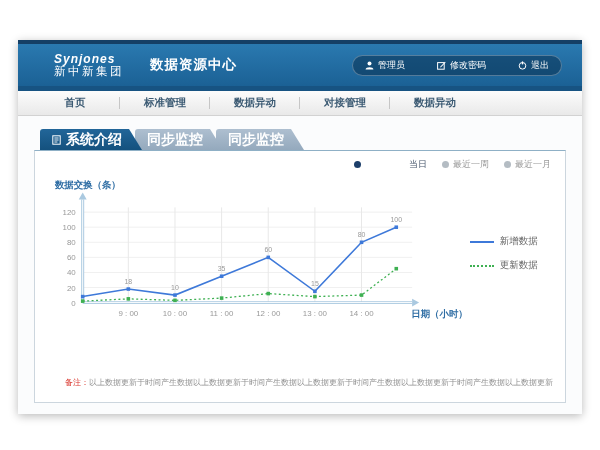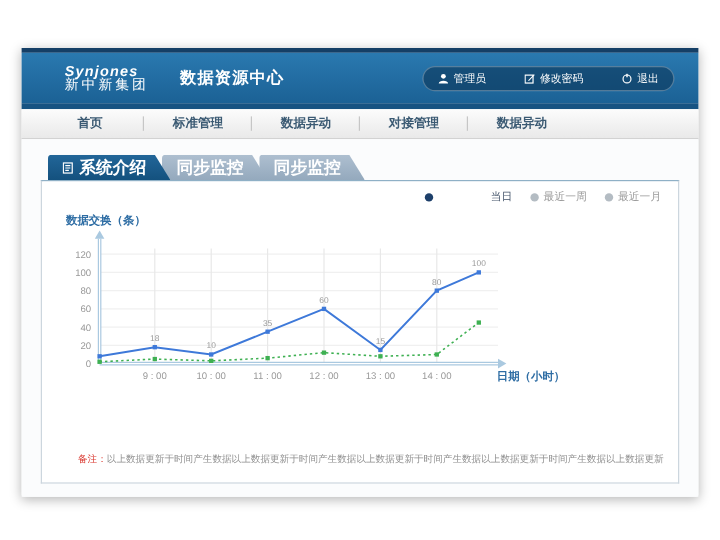--- a/index.html
+++ b/index.html
@@ -223,20 +223,30 @@
             <rect x="84.2" y="122.4" width="3.6" height="3.6" fill="#3eb052"></rect>
             <rect x="131.2" y="123.92" width="3.6" height="3.6" fill="#3eb052"></rect>
             <rect x="178.2" y="121.64" width="3.6" height="3.6" fill="#3eb052"></rect>
             <rect x="225.2" y="117.08" width="3.6" height="3.6" fill="#3eb052"></rect>
             <rect x="272.2" y="120.12" width="3.6" height="3.6" fill="#3eb052"></rect>
             <rect x="319.2" y="118.60000000000001" width="3.6" height="3.6" fill="#3eb052"></rect>
             <rect x="354.2" y="92" width="3.6" height="3.6" fill="#3eb052"></rect>
             <text x="12" y="12" class="axis-title">数据交换（条）</text>
             <text x="428" y="142" text-anchor="end" class="axis-title">日期（小时）</text>
           </svg>
+        <div class="legend">
+          <div class="legend-entry">
+            <span class="legend-line solid"></span>
+            <span>新增数据</span>
+          </div>
+          <div class="legend-entry">
+            <span class="legend-line dotted"></span>
+            <span>更新数据</span>
+          </div>
+        </div>
       </div>
 
       <div class="note">
         <span class="prefix">备注：</span><span>以上数据更新于时间产生数据以上数据更新于时间产生数据以上数据更新于时间产生数据以上数据更新于时间产生数据以上数据更新于</span>
       </div>
     </div>
   </div>
 </div>
 
 </body></html>

